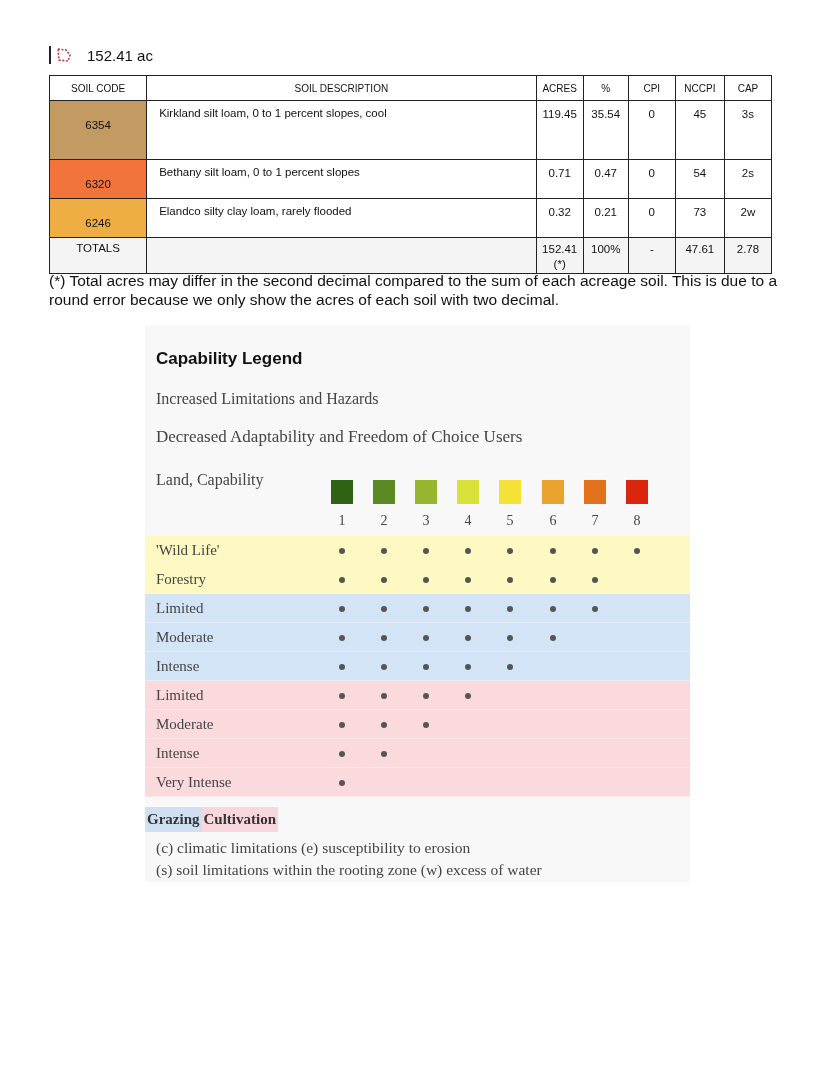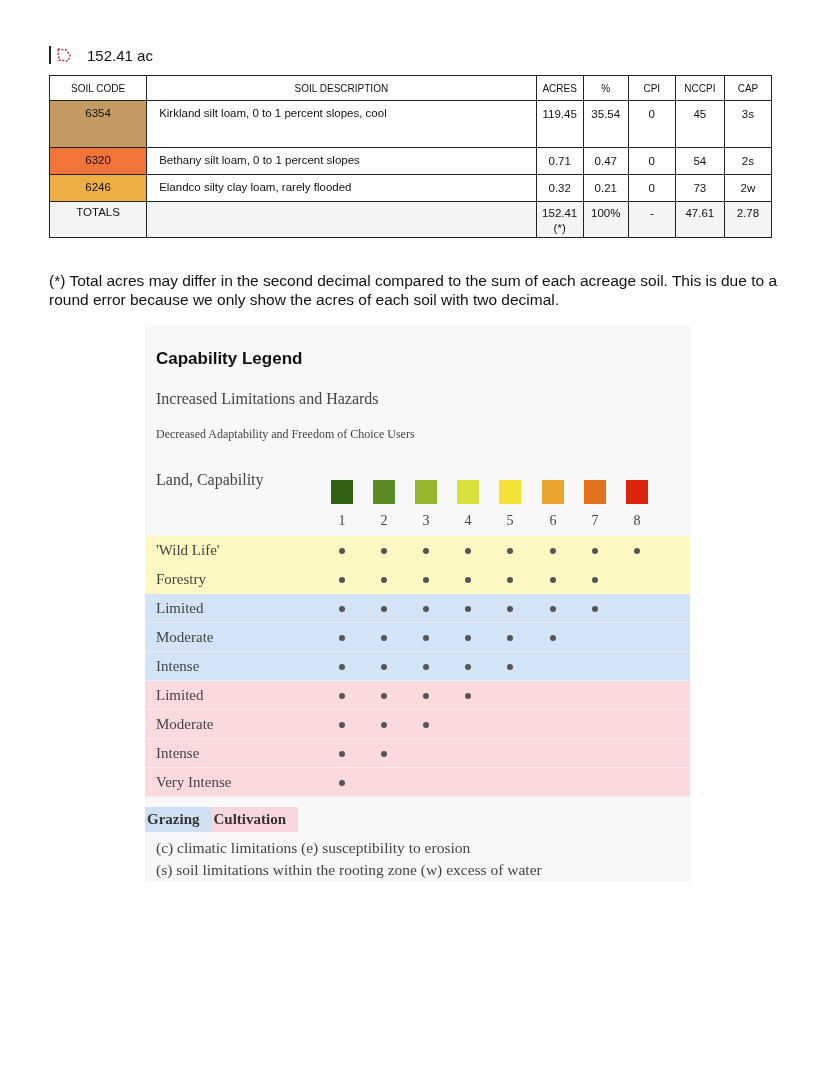--- a/index.html
+++ b/index.html
@@ -6,48 +6,48 @@
   body { width: 835px; height: 1080px; position: relative; font-family: "Liberation Sans", sans-serif; color: #111; overflow: hidden; }
 
   .header { position: absolute; left: 49px; top: 44px; display: flex; align-items: center; height: 22px; }
   .header .bar { width: 2px; height: 18px; background: #222; margin-right: 5px; }
   .header .parcel { width: 16px; height: 16px; margin-right: 15px; }
   .header .acres { font-size: 15px; color: #111; }
 
   table.soil { position: absolute; left: 49px; top: 75px; width: 723px; border-collapse: collapse; font-size: 11.5px; }
   table.soil td, table.soil th { border: 1.5px solid #222; padding: 0 4px; vertical-align: top; }
   table.soil th { font-weight: normal; font-size: 10px; height: 24px; vertical-align: middle; text-align: center; background: #fff; }
-  table.soil td.code { text-align: center; padding-top: 6px; width: 88px; }
+  table.soil td.code { text-align: center; padding-top: 18px; width: 88px; }
   table.soil td.desc { padding-top: 6px; padding-left: 12px; width: 372px; }
   table.soil td.num { text-align: center; padding-top: 6px; line-height: 15px; }
   table.soil tr.r1 td { height: 40px; }
   table.soil tr.r td { height: 20px; }
   table.soil tr.tot td { height: 31px; background: #f4f4f4; padding-top: 4px; }
   table.soil tr.tot td.code { background: #f4f4f4; }
 
   .note { position: absolute; left: 49px; top: 271px; width: 740px; font-size: 15.5px; line-height: 19px; color: #111; }
 
   .legend { position: absolute; left: 145px; top: 325px; width: 545px; height: 557px; background: #f8f8f8; font-family: "Liberation Serif", serif; color: #333; }
   .legend .title { position: absolute; left: 11px; top: 24px; font-family: "Liberation Sans", sans-serif; font-weight: bold; font-size: 17px; color: #111; }
   .legend .line1 { position: absolute; left: 11px; top: 65px; font-size: 16px; color: #444; }
-  .legend .line2 { position: absolute; left: 11px; top: 102px; font-size: 12px; color: #444; }
+  .legend .line2 { position: absolute; left: 11px; top: 102px; font-size: 17px; color: #444; }
   .legend .line3 { position: absolute; left: 11px; top: 146px; font-size: 16px; color: #444; }
 
   .swatch { position: absolute; top: 155px; width: 22px; height: 24px; }
   .classnum { position: absolute; top: 188px; width: 22px; text-align: center; font-size: 14px; color: #444; }
 
   .grid-row { position: absolute; left: 0; width: 545px; height: 29px; }
   .grid-row.wild { background: #fef9c3; }
   .grid-row.graz { background: #d2e4f6; border-bottom: 1px solid #e6eff9; box-sizing: border-box; }
   .grid-row.cult { background: #fbdade; border-bottom: 1px solid #fbe6e9; box-sizing: border-box; }
   .grid-row .label { position: absolute; left: 11px; top: 6px; font-size: 15px; color: #444; }
   .grid-row .dot { position: absolute; top: 12px; width: 6px; height: 6px; border-radius: 50%; background: #555; }
 
   .keys { position: absolute; left: 0; top: 482px; display: flex; }
-  .keys span { display: inline-block; font-weight: bold; font-size: 15px; padding: 4px 12px 4px 2px; color: #333; }
+  .keys span { display: inline-block; font-weight: bold; font-size: 15px; padding: 4px 2px 4px 2px; color: #333; }
   .keys .g { background: #cfe0f2; }
   .keys .c { background: #f8d7dc; margin-left: 0; }
   .legend .cx1 { position: absolute; left: 11px; top: 514px; font-size: 15.5px; color: #444; }
   .legend .cx2 { position: absolute; left: 11px; top: 536px; font-size: 15.5px; color: #444; }
 </style>
 </head>
 <body>
 
 <div class="header">
   <span class="bar"></span>

